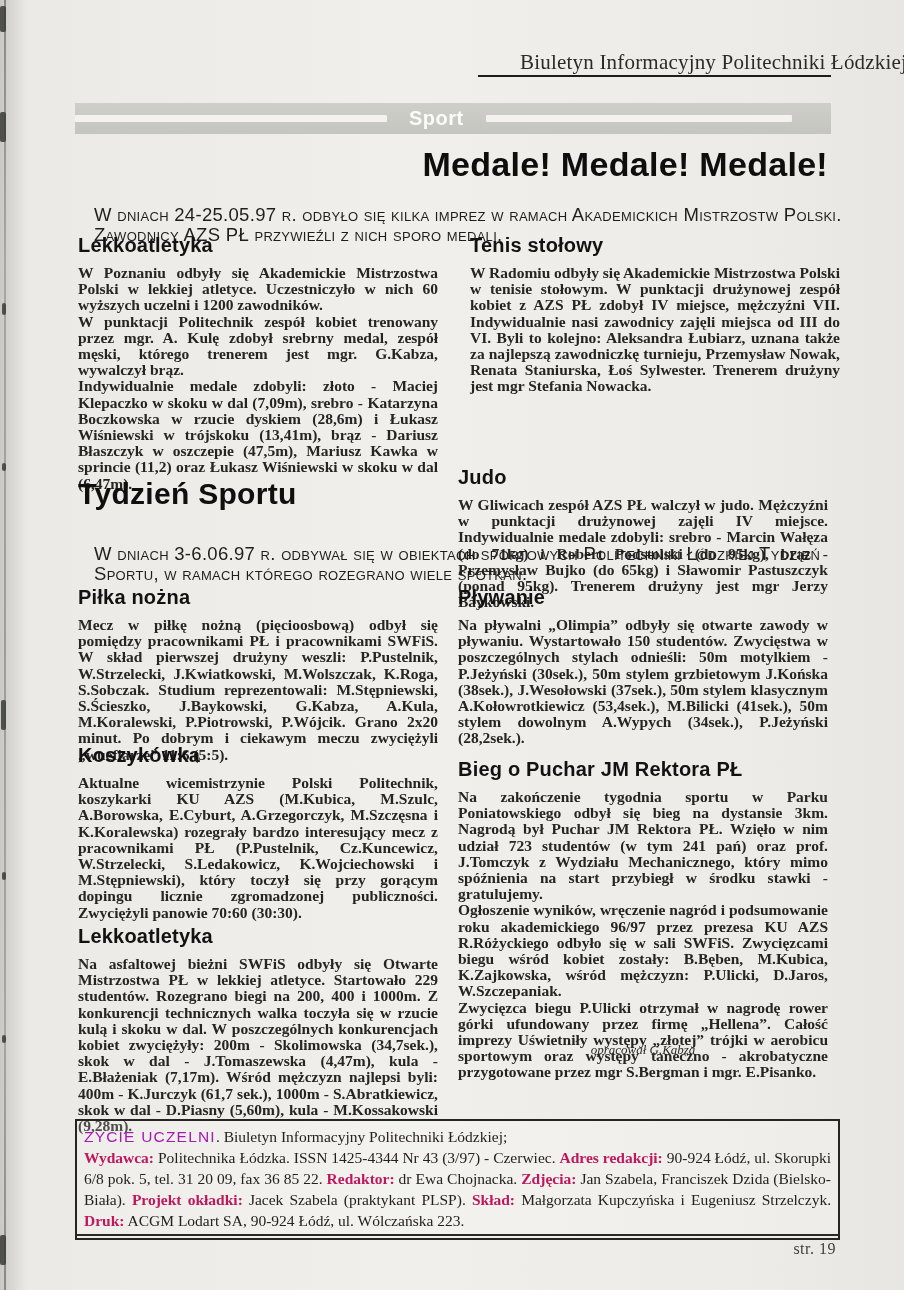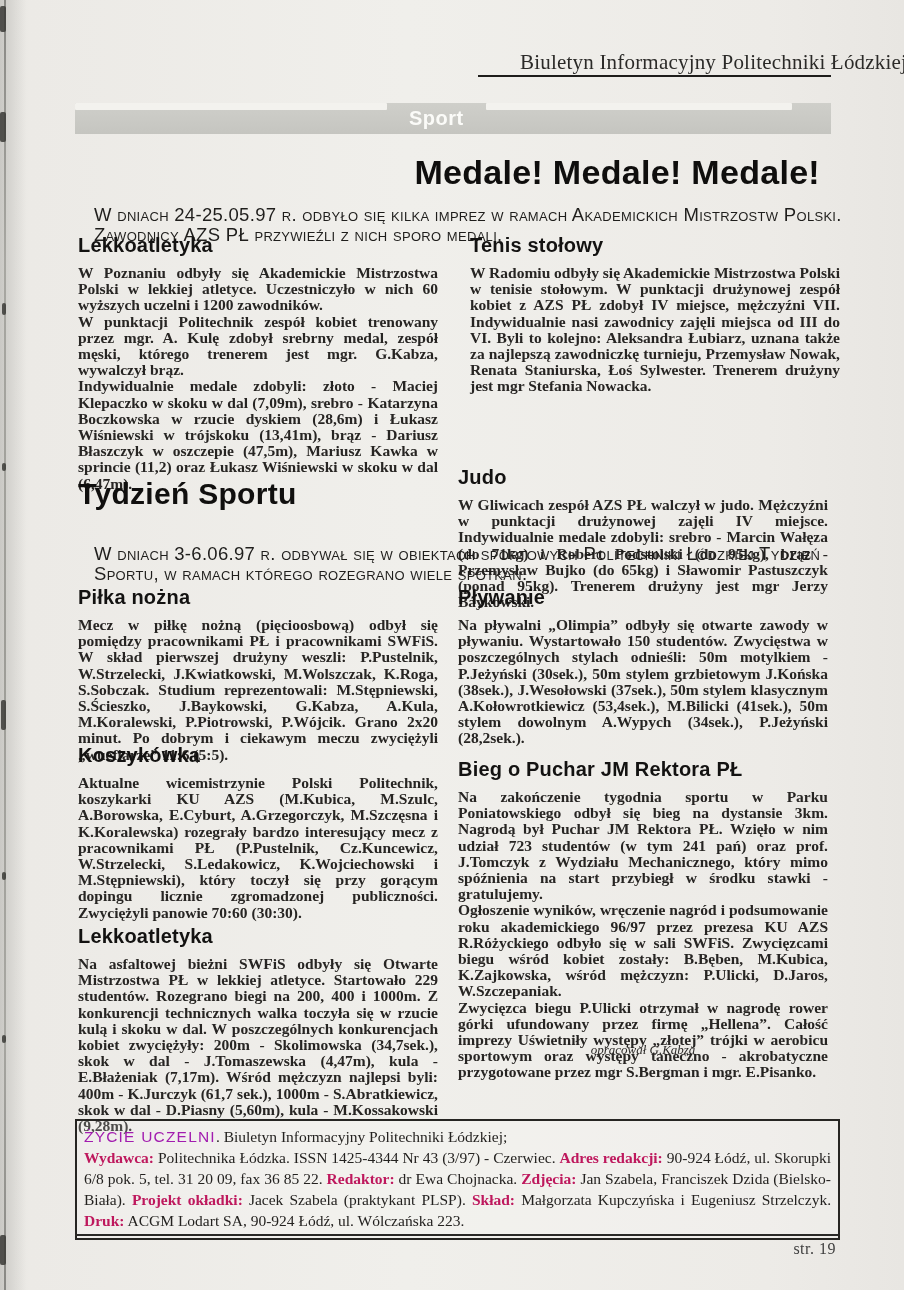--- a/index.html
+++ b/index.html
@@ -27,33 +27,33 @@
   .header-title{
     position:absolute;top:50px;left:520px;width:290px;
     font-size:21px;color:#2b2a28;text-align:right;letter-spacing:.2px;
     white-space:nowrap;
   }
   .header-rule{position:absolute;left:478px;top:75px;width:353px;height:2px;background:#1e1d1b;}
 
   .sport-banner{
     position:absolute;left:75px;top:103px;width:756px;height:31px;
     background:linear-gradient(#cfcfca,#c5c5c0);
-    display:flex;align-items:flex-start;
+    display:flex;align-items:center;
   }
   .banner-stripe{height:7px;background:#f3f2ee;border-radius:1px;}
   .stripe-left{width:312px;margin-left:0;}
   .stripe-right{width:306px;}
   .banner-label{
     font-family:"Liberation Sans", sans-serif;font-weight:bold;
     font-size:20px;color:#fbfbf8;letter-spacing:.5px;
     padding:0 22px;line-height:31px;
   }
 
   .headline{
-    position:absolute;top:145px;right:76px;margin:8px;
+    position:absolute;top:145px;right:76px;margin:0;
     font-family:"Liberation Sans", sans-serif;font-weight:bold;
     font-size:34px;color:#0f0e0d;letter-spacing:.3px;white-space:nowrap;
   }
 
   .deco{
     font-family:"Liberation Sans", sans-serif;
     font-variant:small-caps;
     font-size:18.5px;line-height:19.5px;color:#1f1e1c;
     letter-spacing:.3px;
   }

